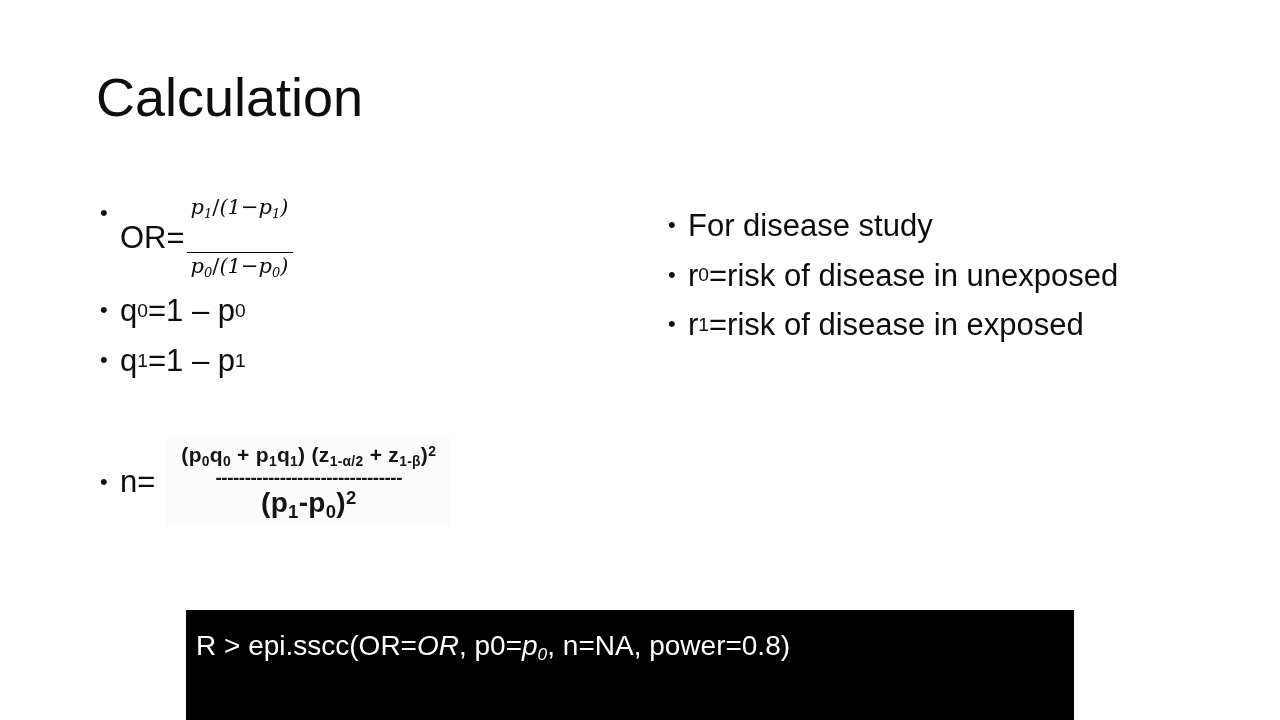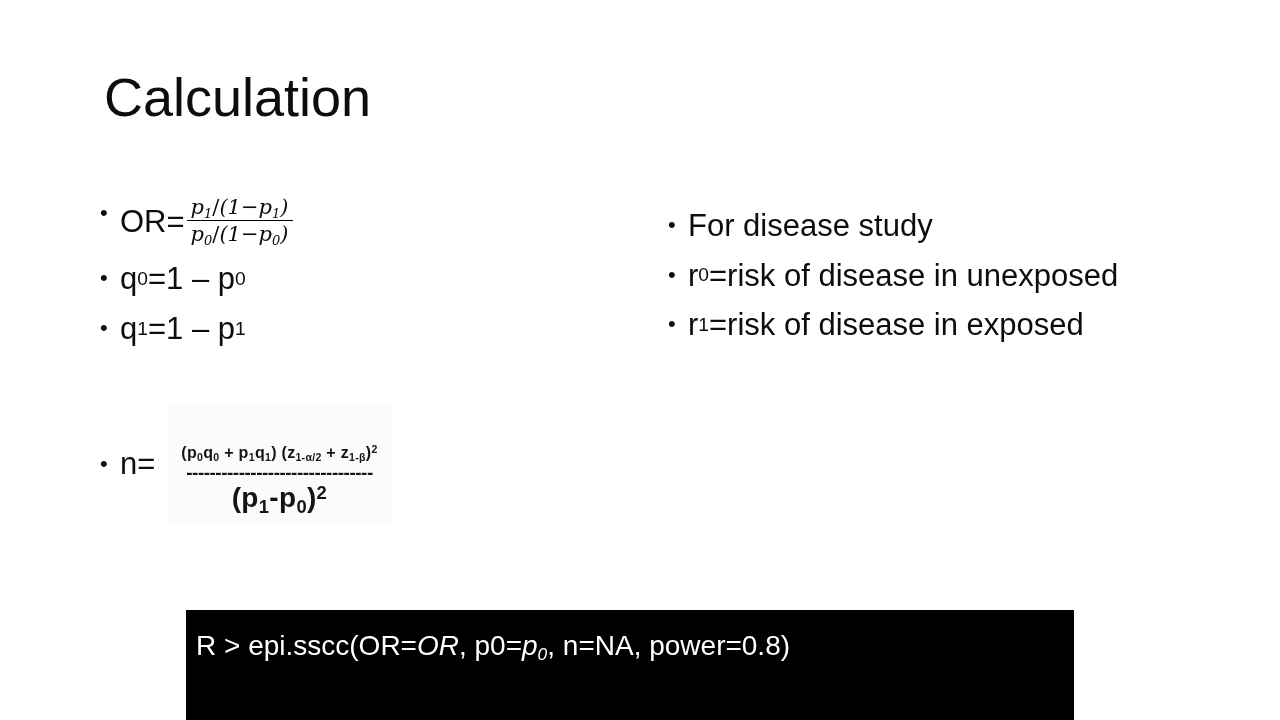--- a/index.html
+++ b/index.html
@@ -19,21 +19,20 @@
   
   .slide-title {
     position: absolute;
     left: 96px;
     top: 68px;
     font-size: 54px;
     font-weight: 400;
     line-height: 1.1;
     letter-spacing: 0px;
     color: #0d0d0d;
-    margin-left: 8px;
   }
 
   
   .bullet-list {
     position: absolute;
     list-style: none;
     margin: 0;
     padding: 0;
   }
   .bullet-item {
@@ -73,41 +72,42 @@
     flex-direction: column;
     align-items: center;
     vertical-align: middle;
     font-family: "DejaVu Serif", serif;
     font-style: italic;
     font-size: 21px;
     line-height: 1.15;
     margin-left: 2px;
     position: relative;
     top: -1px;
+    gap: 32px;
   }
   .frac .num { padding: 0 4px 1px 4px; }
   .frac .den { padding: 1px 4px 0 4px; border-top: 1.6px solid #000; }
   .frac .upright { font-style: normal; }
 
   
   .n-formula-row {
     display: flex;
     align-items: center;
   }
   .n-formula {
     display: inline-block;
     margin-left: 12px;
     background: #fbfbfb;
     padding: 6px 14px 8px 14px;
     text-align: center;
     font-family: "Liberation Sans", sans-serif;
     font-weight: bold;
     color: #141414;
   }
-  .n-numerator { font-size: 16px; letter-spacing: 0.3px; margin-top: 32px; }
+  .n-numerator { font-size: 21px; letter-spacing: 0.3px; }
   .n-rule {
     font-size: 19px;
     letter-spacing: -0.5px;
     line-height: 0.9;
     margin: 2px 0 1px 0;
   }
   .n-denominator { font-size: 28px; letter-spacing: 0.3px; }
   .n-formula sub { font-size: 0.66em; vertical-align: -0.3em; }
   .n-formula sup { font-size: 0.66em; vertical-align: 0.45em; }
 

